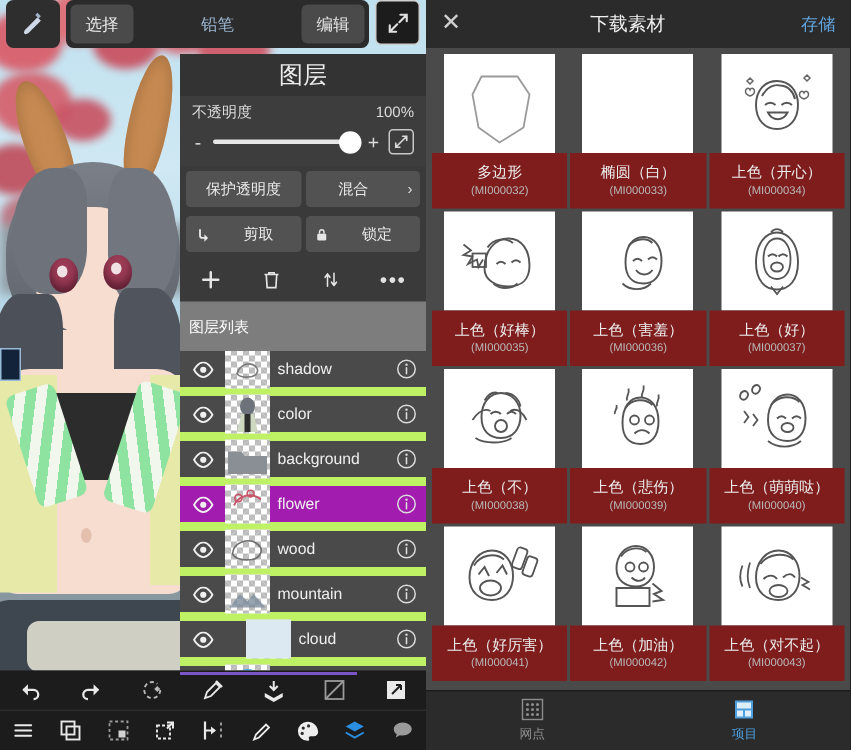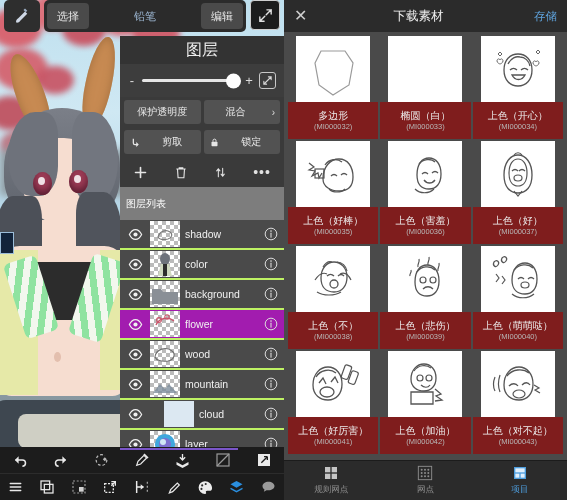--- a/index.html
+++ b/index.html
@@ -46,21 +46,21 @@
   .sl-ico { width:17px; height:17px; border:1.2px solid #c8c8c8; border-radius:3px; display:flex; align-items:center; justify-content:center; }
   .lp-btns { display:flex; gap:3px; padding:3px 4px; }
   .lp-btn { flex:1; height:24px; background:#525252; border-radius:3px; display:flex; align-items:center; justify-content:center; gap:4px;
     font-size:10px; color:#eaeaea; }
   .lp-btn.lead { justify-content:flex-start; padding-left:6px; }
   .chev { font-size:10px; color:#ddd; margin-left:auto; padding-right:5px; }
   .lp-tools { height:30px; display:flex; align-items:center; justify-content:space-around; background:#3a3a3a; }
   .lp-tools span { color:#e2e2e2; }
   .lp-listhdr { height:33px; background:#7d7d7d; display:flex; align-items:center; padding-left:6px; font-size:10px; color:#fff; }
   .lp-list { flex:1; overflow:hidden; }
-  .lrow { height:30px; display:flex; align-items:center; border-bottom:2px solid #bef264; background:#4a4a4a; }
+  .lrow { height:30px; display:flex; align-items:center; border-bottom:6px solid #bef264; background:#4a4a4a; }
   .lrow.sel { background:#a21caf; }
   .lr-eye { width:30px; display:flex; align-items:center; justify-content:center; }
   .lr-thumb { width:30px; height:26px; margin-right:5px; position:relative; overflow:hidden;
     background-image:linear-gradient(45deg,#bbb 25%,transparent 25%),linear-gradient(-45deg,#bbb 25%,transparent 25%),linear-gradient(45deg,transparent 75%,#bbb 75%),linear-gradient(-45deg,transparent 75%,#bbb 75%);
     background-size:8px 8px; background-position:0 0,0 4px,4px -4px,-4px 0px; background-color:#fff; }
   .lr-name { flex:1; font-size:10.5px; color:#f0f0f0; }
   .lr-info { width:26px; display:flex; align-items:center; justify-content:center; }
 
   
   .btmbar { position:absolute; left:0; bottom:0; width:284px; height:53px; background:#1c1c1c; z-index:16;
@@ -166,20 +166,24 @@
         <svg width="17" height="17" viewBox="0 0 24 24">
             <path d="M14 4h6v6M20 4l-7 7M10 20H4v-6M4 20l7-7" stroke="#e0e0e0" stroke-width="2" fill="none" stroke-linecap="round"></path>
           </svg>
       </div>
     </div>
 
     <div class="layers">
       <div class="lp-title">图层</div>
 
       <div class="lp-op">
+        <div class="lp-op-row">
+          <span>不透明度</span>
+          <span>100%</span>
+        </div>
         <div class="lp-slider">
           <span class="sl-sign">-</span>
           <div class="sl-track">
             <div class="sl-knob"></div>
           </div>
           <span class="sl-sign">+</span>
           <div class="sl-ico">
             <svg width="11" height="11" viewBox="0 0 24 24">
                 <path d="M14 4h6v6M20 4l-8 8M10 20H4v-6M4 20l8-8" stroke="#d8d8d8" stroke-width="2.4" fill="none" stroke-linecap="round"></path>
               </svg>
@@ -711,31 +715,20 @@
             </svg>
           </div>
           <div class="cell-cap">
             <span class="cell-name">上色（对不起）</span>
             <span class="cell-id">(MI000043)</span>
           </div>
         </div>
       </div>
 
     <div class="rtabs" id="material-tabs">
-        <div class="rtab">
-          <span>
-            <svg width="16" height="16" viewBox="0 0 24 24">
-              <rect x="3" y="3" width="8" height="8" fill="#c5c5c5"></rect>
-              <rect x="13" y="3" width="8" height="8" fill="#c5c5c5"></rect>
-              <rect x="3" y="13" width="8" height="8" fill="#c5c5c5"></rect>
-              <rect x="13" y="13" width="8" height="8" fill="#c5c5c5"></rect>
-            </svg>
-          </span>
-          <span class="rtab-label">规则网点</span>
-        </div>
         <div class="rtab">
           <span>
             <svg width="16" height="16" viewBox="0 0 24 24">
               <rect x="2" y="2" width="20" height="20" fill="none" stroke="#8d8d8d" stroke-width="1.4"></rect>
               <g fill="#8d8d8d">
                 <circle cx="7" cy="7" r="1.5"></circle>
                 <circle cx="12" cy="7" r="1.5"></circle>
                 <circle cx="17" cy="7" r="1.5"></circle>
                 <circle cx="7" cy="12" r="1.5"></circle>
                 <circle cx="12" cy="12" r="1.5"></circle>

